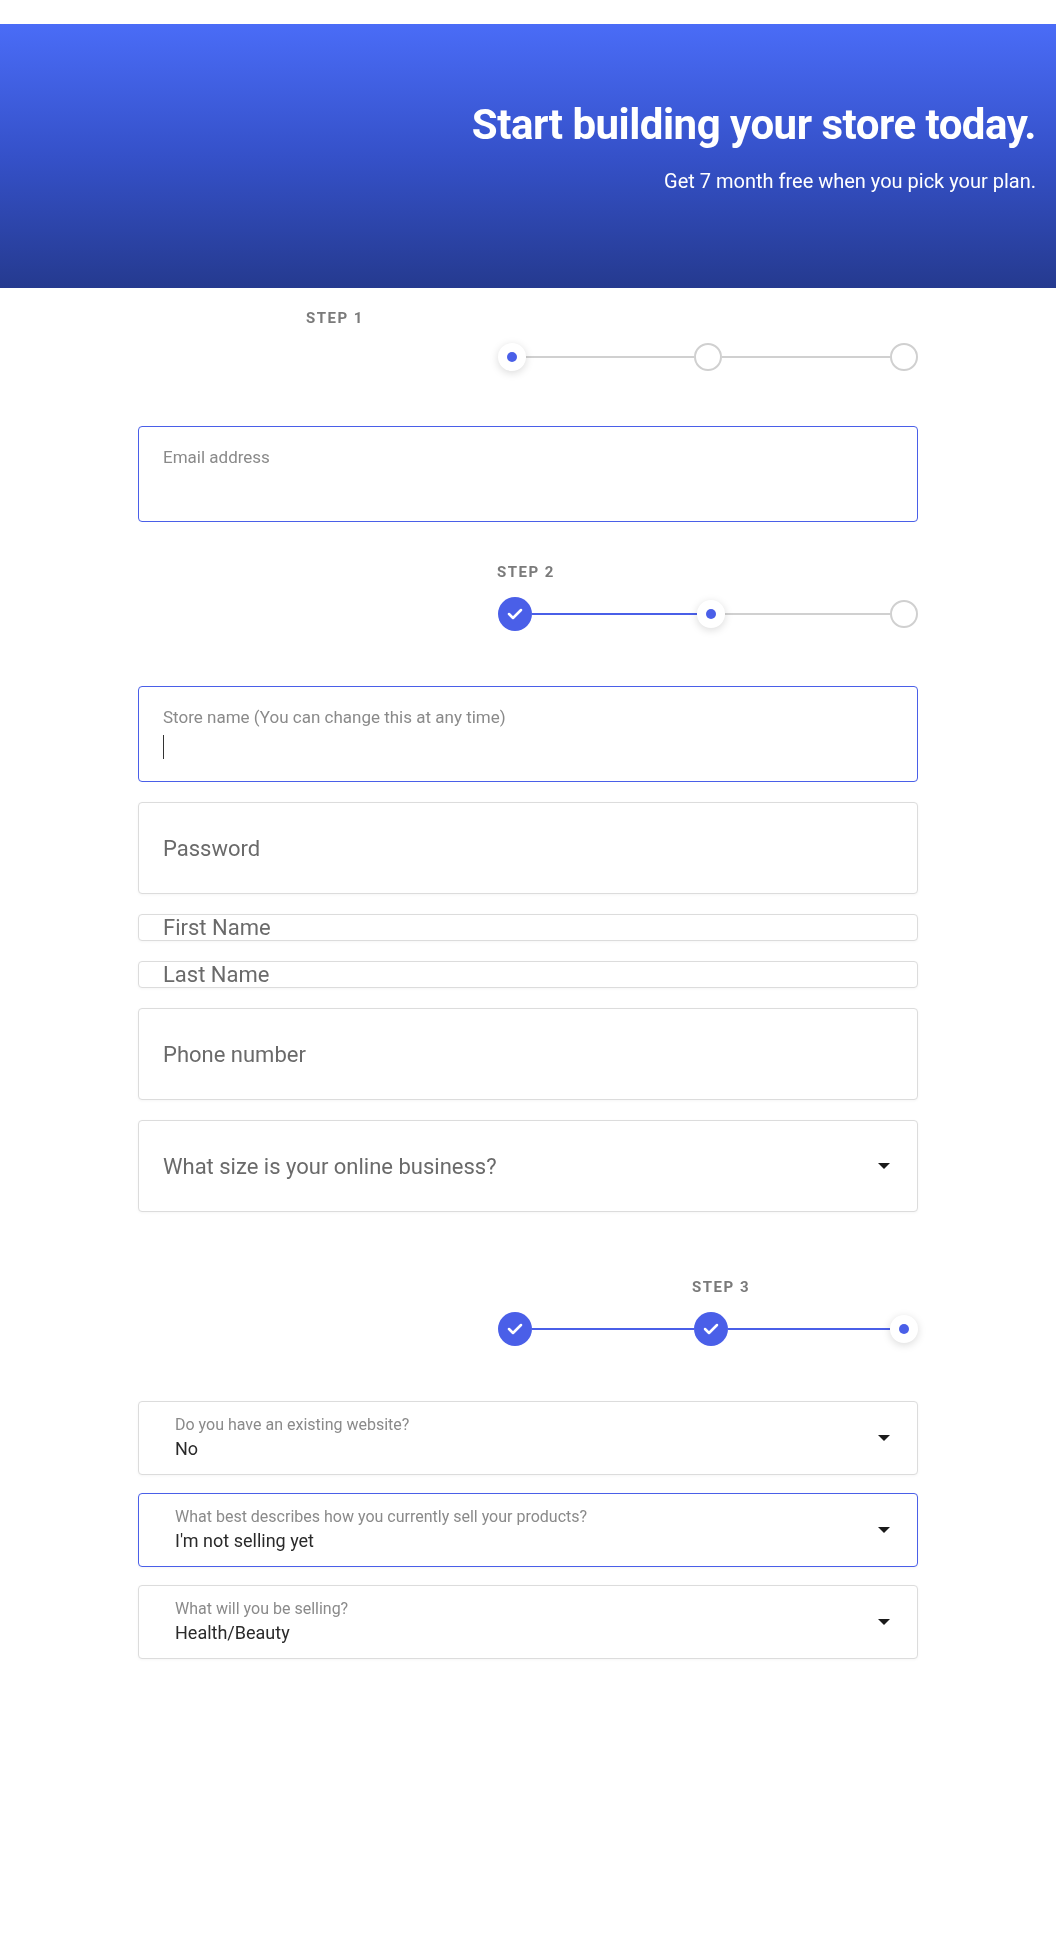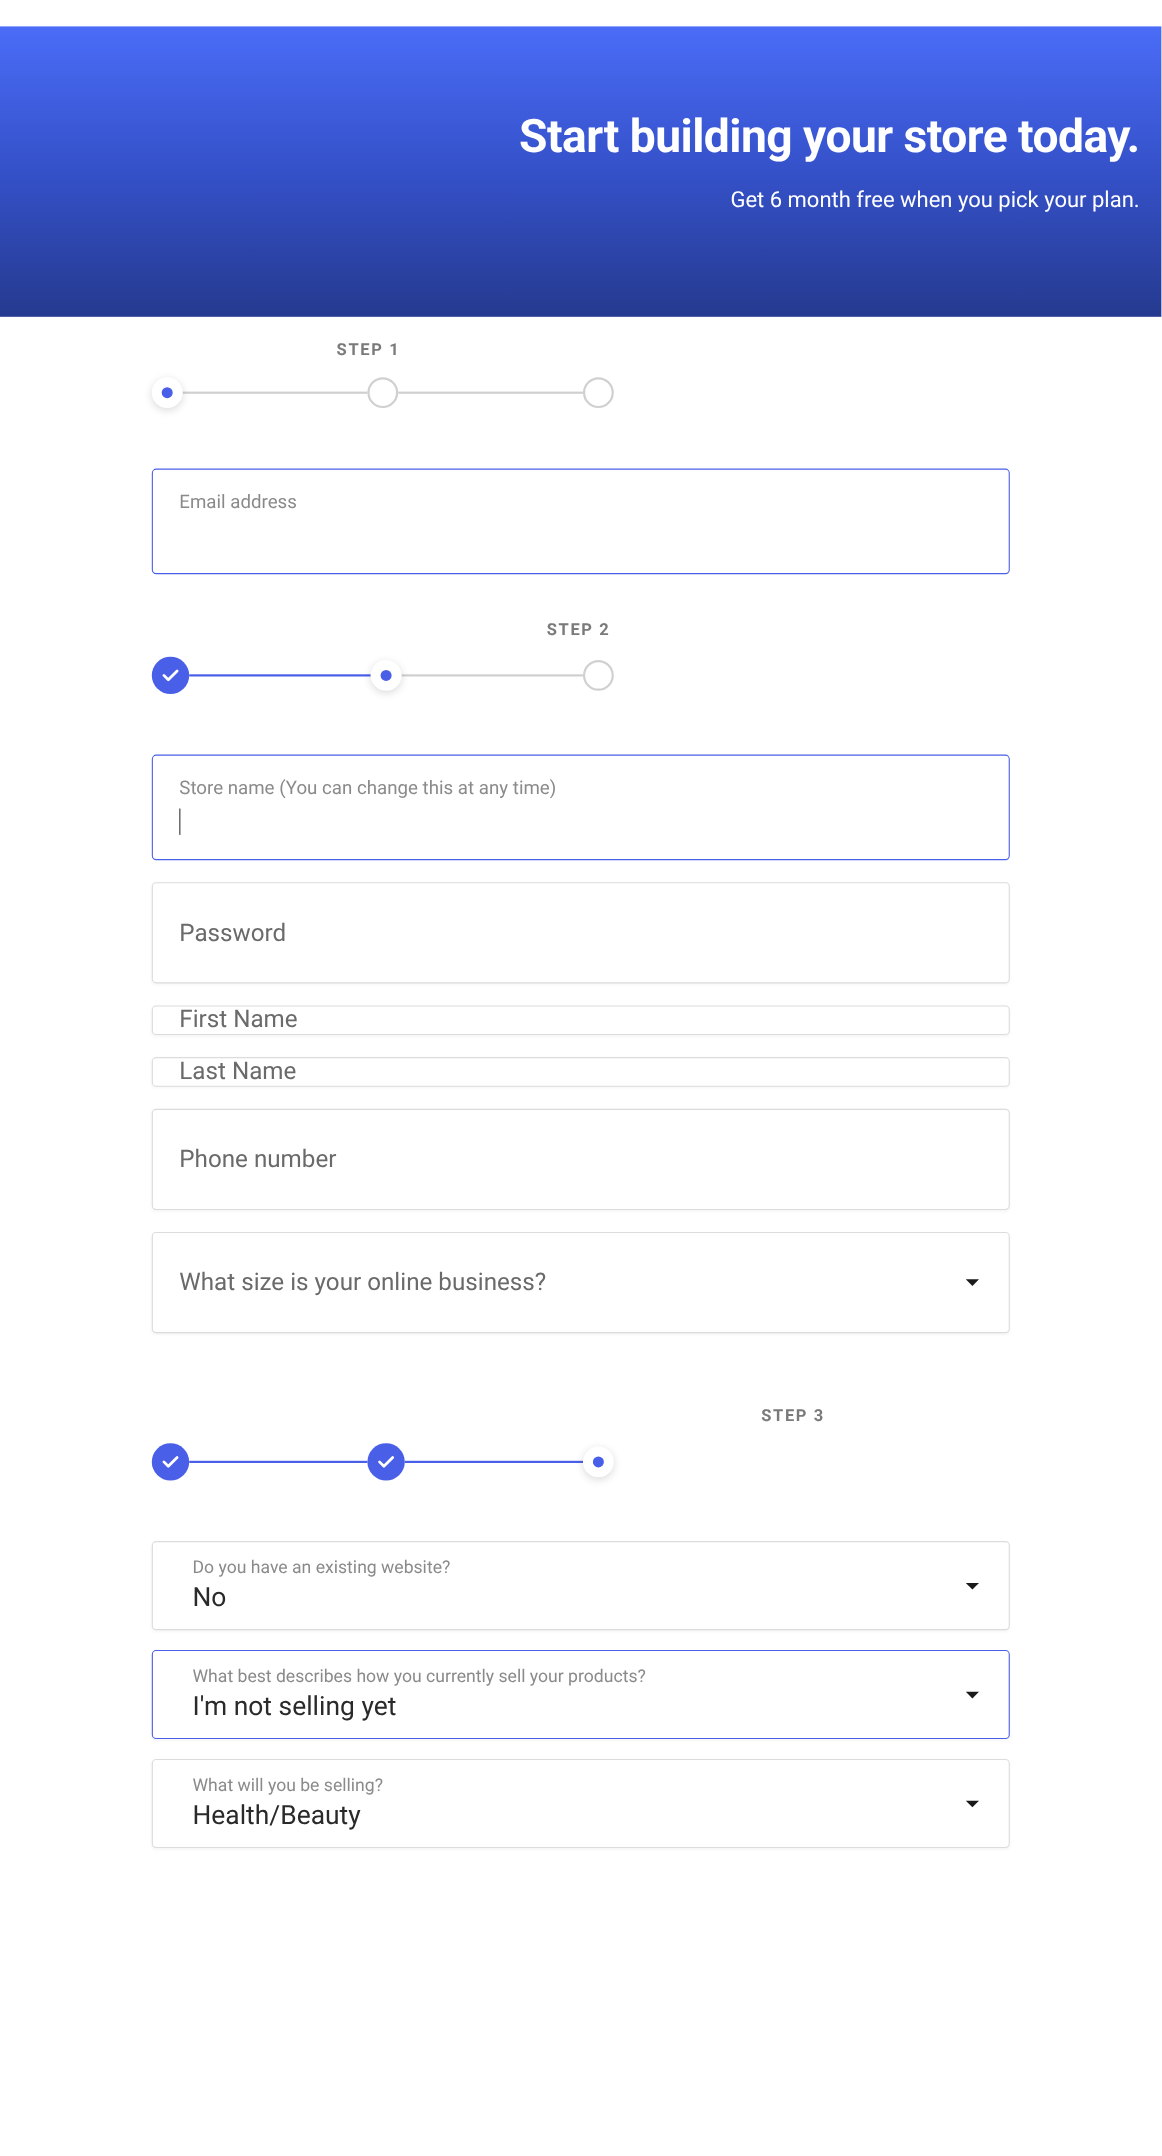--- a/index.html
+++ b/index.html
@@ -30,21 +30,21 @@
       font-weight: 400;
     }
     .section {
       width: 780px;
       margin: 0 auto;
       padding-top: 55px;
     }
     .step-header {
       display: flex;
       align-items: center;
-      justify-content: flex-start;
+      justify-content: flex-end;
       margin-bottom: 55px;
       position: relative;
     }
     .step-label {
       position: absolute;
       top: -34px;
       font-size: 15px;
       font-weight: 700;
       color: #7a7a7a;
       letter-spacing: 1.5px;
@@ -169,41 +169,41 @@
     }
     .filled-select.highlighted {
       border: 1px solid #4a5fe8;
     }
     .filled-select .select-label {
       font-size: 16px;
       color: #8a8a8a;
       margin-bottom: 4px;
     }
     .filled-select .select-value {
-      font-size: 24px;
+      font-size: 18px;
       color: #2a2a2a;
     }
     .filled-select .dropdown-icon {
       position: absolute;
       right: 26px;
       top: 50%;
       transform: translateY(-50%);
     }
     .dropdown-icon svg {
       width: 14px;
       height: 8px;
       display: block;
     }
   </style>
 </head>
 <body>
 
 <div class="hero">
   <h1>Start building your store today.</h1>
-  <p>Get 6 month free when you pick your plan.</p>
+  <p>Get 7 month free when you pick your plan.</p>
 </div>
 
 <div class="section">
   <div class="step-header">
     <div class="step-label step-label-1">STEP 1</div>
     <div class="step-track">
       <div class="step-circle current"></div>
       <div class="step-line"></div>
       <div class="step-circle"></div>
       <div class="step-line"></div>

